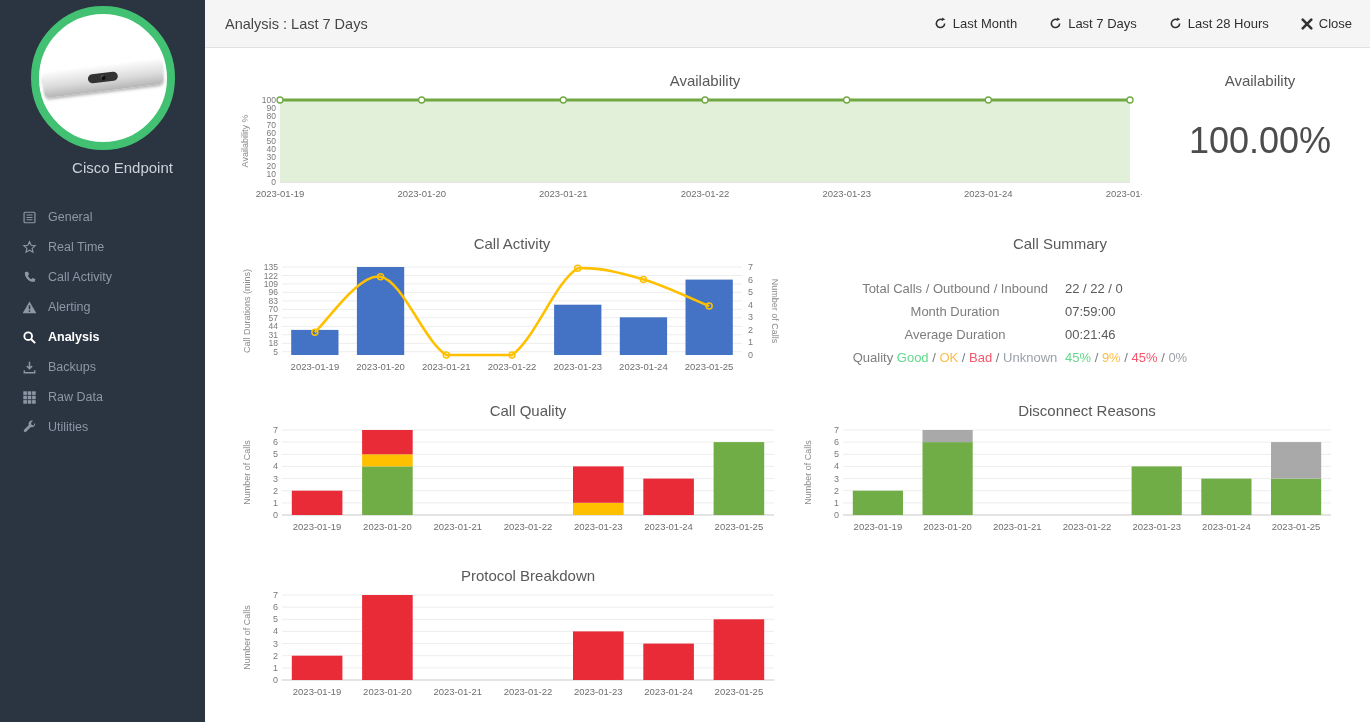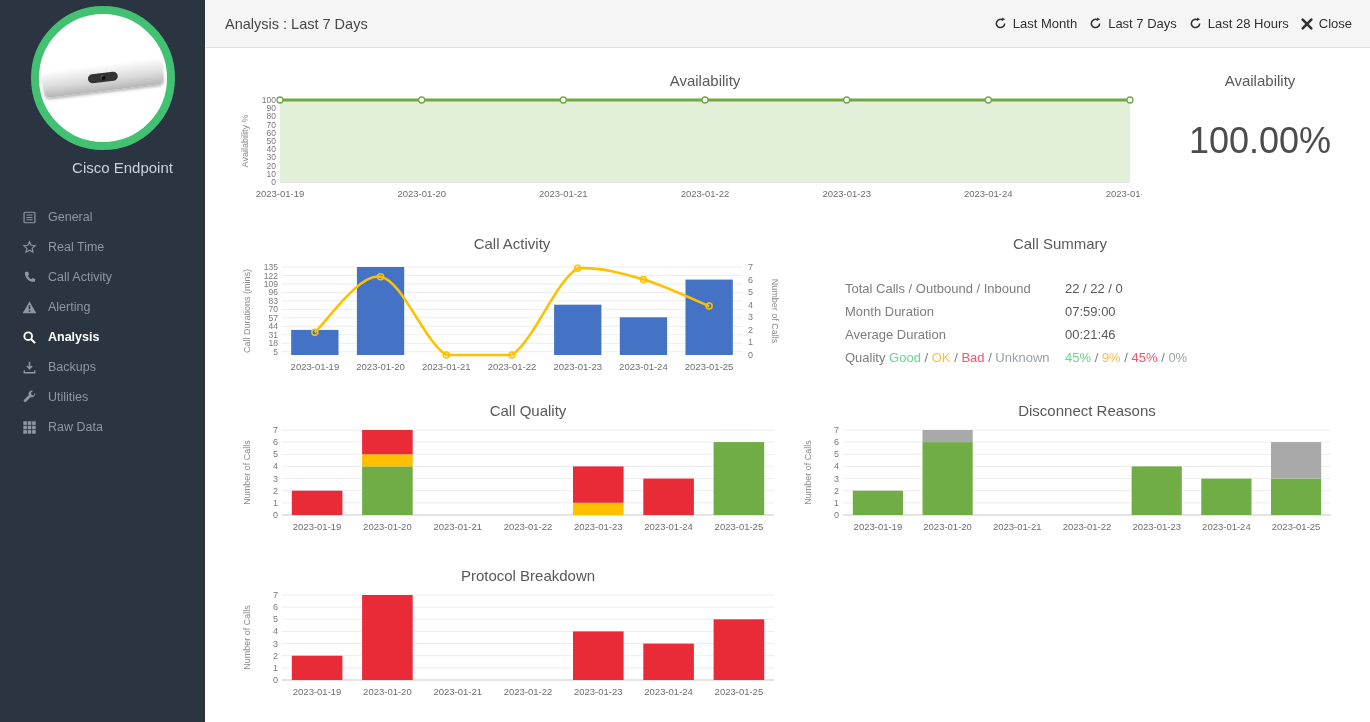--- a/index.html
+++ b/index.html
@@ -17,35 +17,35 @@
   .device-name{text-align:center;color:#ccd2d9;font-size:15px;margin-top:9px;padding-left:40px;}
   .nav{margin-top:26px;}
   .nav-item{display:flex;align-items:center;gap:11px;height:30px;padding-left:22px;font-size:12.5px;color:#8d97a5;cursor:pointer;}
   .nav-item.active{color:#fff;font-weight:bold;}
   .nav-ico{width:15px;height:15px;display:inline-flex;}
   .nav-ico svg{width:15px;height:15px;}
   
   .main{flex:1;display:flex;flex-direction:column;min-width:0;}
   .topbar{height:47px;flex:none;background:#f5f5f5;border-bottom:1px solid #e1e1e1;display:flex;align-items:center;padding:0 18px 0 20px;}
   .topbar-title{font-weight:normal;font-size:14.5px;color:#464646;}
-  .topbar-actions{margin-left:auto;display:flex;gap:12px;align-items:flex-end;}
+  .topbar-actions{margin-left:auto;display:flex;gap:32px;align-items:flex-end;}
   .tb-btn{display:flex;align-items:center;gap:6px;font-size:13px;color:#303030;cursor:pointer;white-space:nowrap;}
   .tb-btn svg{display:block;}
   .content{position:relative;flex:1;background:#fff;}
   .chart-box{position:absolute;}
   .chart-title{text-align:center;font-size:15px;color:#595959;height:22px;line-height:22px;}
   svg text{font-family:"Liberation Sans",sans-serif;}
   
   .avail-panel{position:absolute;left:950px;top:22px;width:210px;text-align:center;}
   .avail-value{font-size:36px;color:#4c4c4c;margin-top:28px;}
   
   .call-summary{position:absolute;left:610px;top:185px;width:490px;}
   .sum-rows{margin-top:22px;}
   .sum-row{display:flex;padding-left:30px;line-height:23px;font-size:13px;}
-  .sum-label{width:220px;color:#7d7d7d;}
+  .sum-label{width:220px;color:#7d7d7d;text-align:center;}
   .sum-value{color:#5a5a5a;}
 </style>
 </head>
 <body>
 
 <div class="app">
   <aside class="sidebar">
     <div class="avatar-wrap">
       <div class="avatar">
         <div class="device-bar">
@@ -106,42 +106,42 @@
             <svg viewBox="0 0 16 16">
               <path d="M8 1.8v7.2M5.2 6.4L8 9.2l2.8-2.8" fill="none" stroke="currentColor" stroke-width="1.6"></path>
               <path d="M2.4 11v2.6h11.2V11" fill="none" stroke="currentColor" stroke-width="1.4"></path>
             </svg>
           </span>
           <span>Backups</span>
         </div>
         <div class="nav-item">
           <span class="nav-ico">
             <svg viewBox="0 0 16 16">
-              <path d="M13.9 2.9a3.7 3.7 0 0 1-4.7 4.7l-4.6 4.6a1.5 1.5 0 1 1-2.1-2.1l4.6-4.6a3.7 3.7 0 0 1 4.7-4.7L9.6 3l.6 2.2 2.2.6z" fill="currentColor"></path>
-            </svg>
-          </span>
-          <span>Utilities</span>
-        </div>
-        <div class="nav-item">
-          <span class="nav-ico">
-            <svg viewBox="0 0 16 16">
               <g fill="currentColor">
                 <rect x="1.4" y="1.4" width="3.8" height="3.8"></rect>
                 <rect x="6.1" y="1.4" width="3.8" height="3.8"></rect>
                 <rect x="10.8" y="1.4" width="3.8" height="3.8"></rect>
                 <rect x="1.4" y="6.1" width="3.8" height="3.8"></rect>
                 <rect x="6.1" y="6.1" width="3.8" height="3.8"></rect>
                 <rect x="10.8" y="6.1" width="3.8" height="3.8"></rect>
                 <rect x="1.4" y="10.8" width="3.8" height="3.8"></rect>
                 <rect x="6.1" y="10.8" width="3.8" height="3.8"></rect>
                 <rect x="10.8" y="10.8" width="3.8" height="3.8"></rect>
               </g>
             </svg>
           </span>
           <span>Raw Data</span>
+        </div>
+        <div class="nav-item">
+          <span class="nav-ico">
+            <svg viewBox="0 0 16 16">
+              <path d="M13.9 2.9a3.7 3.7 0 0 1-4.7 4.7l-4.6 4.6a1.5 1.5 0 1 1-2.1-2.1l4.6-4.6a3.7 3.7 0 0 1 4.7-4.7L9.6 3l.6 2.2 2.2.6z" fill="currentColor"></path>
+            </svg>
+          </span>
+          <span>Utilities</span>
         </div>
       </nav>
   </aside>
 
   <div class="main">
     <header class="topbar">
       <span class="topbar-title">Analysis : Last 7 Days</span>
       <span class="topbar-actions">
           <span class="tb-btn">
             <span>

